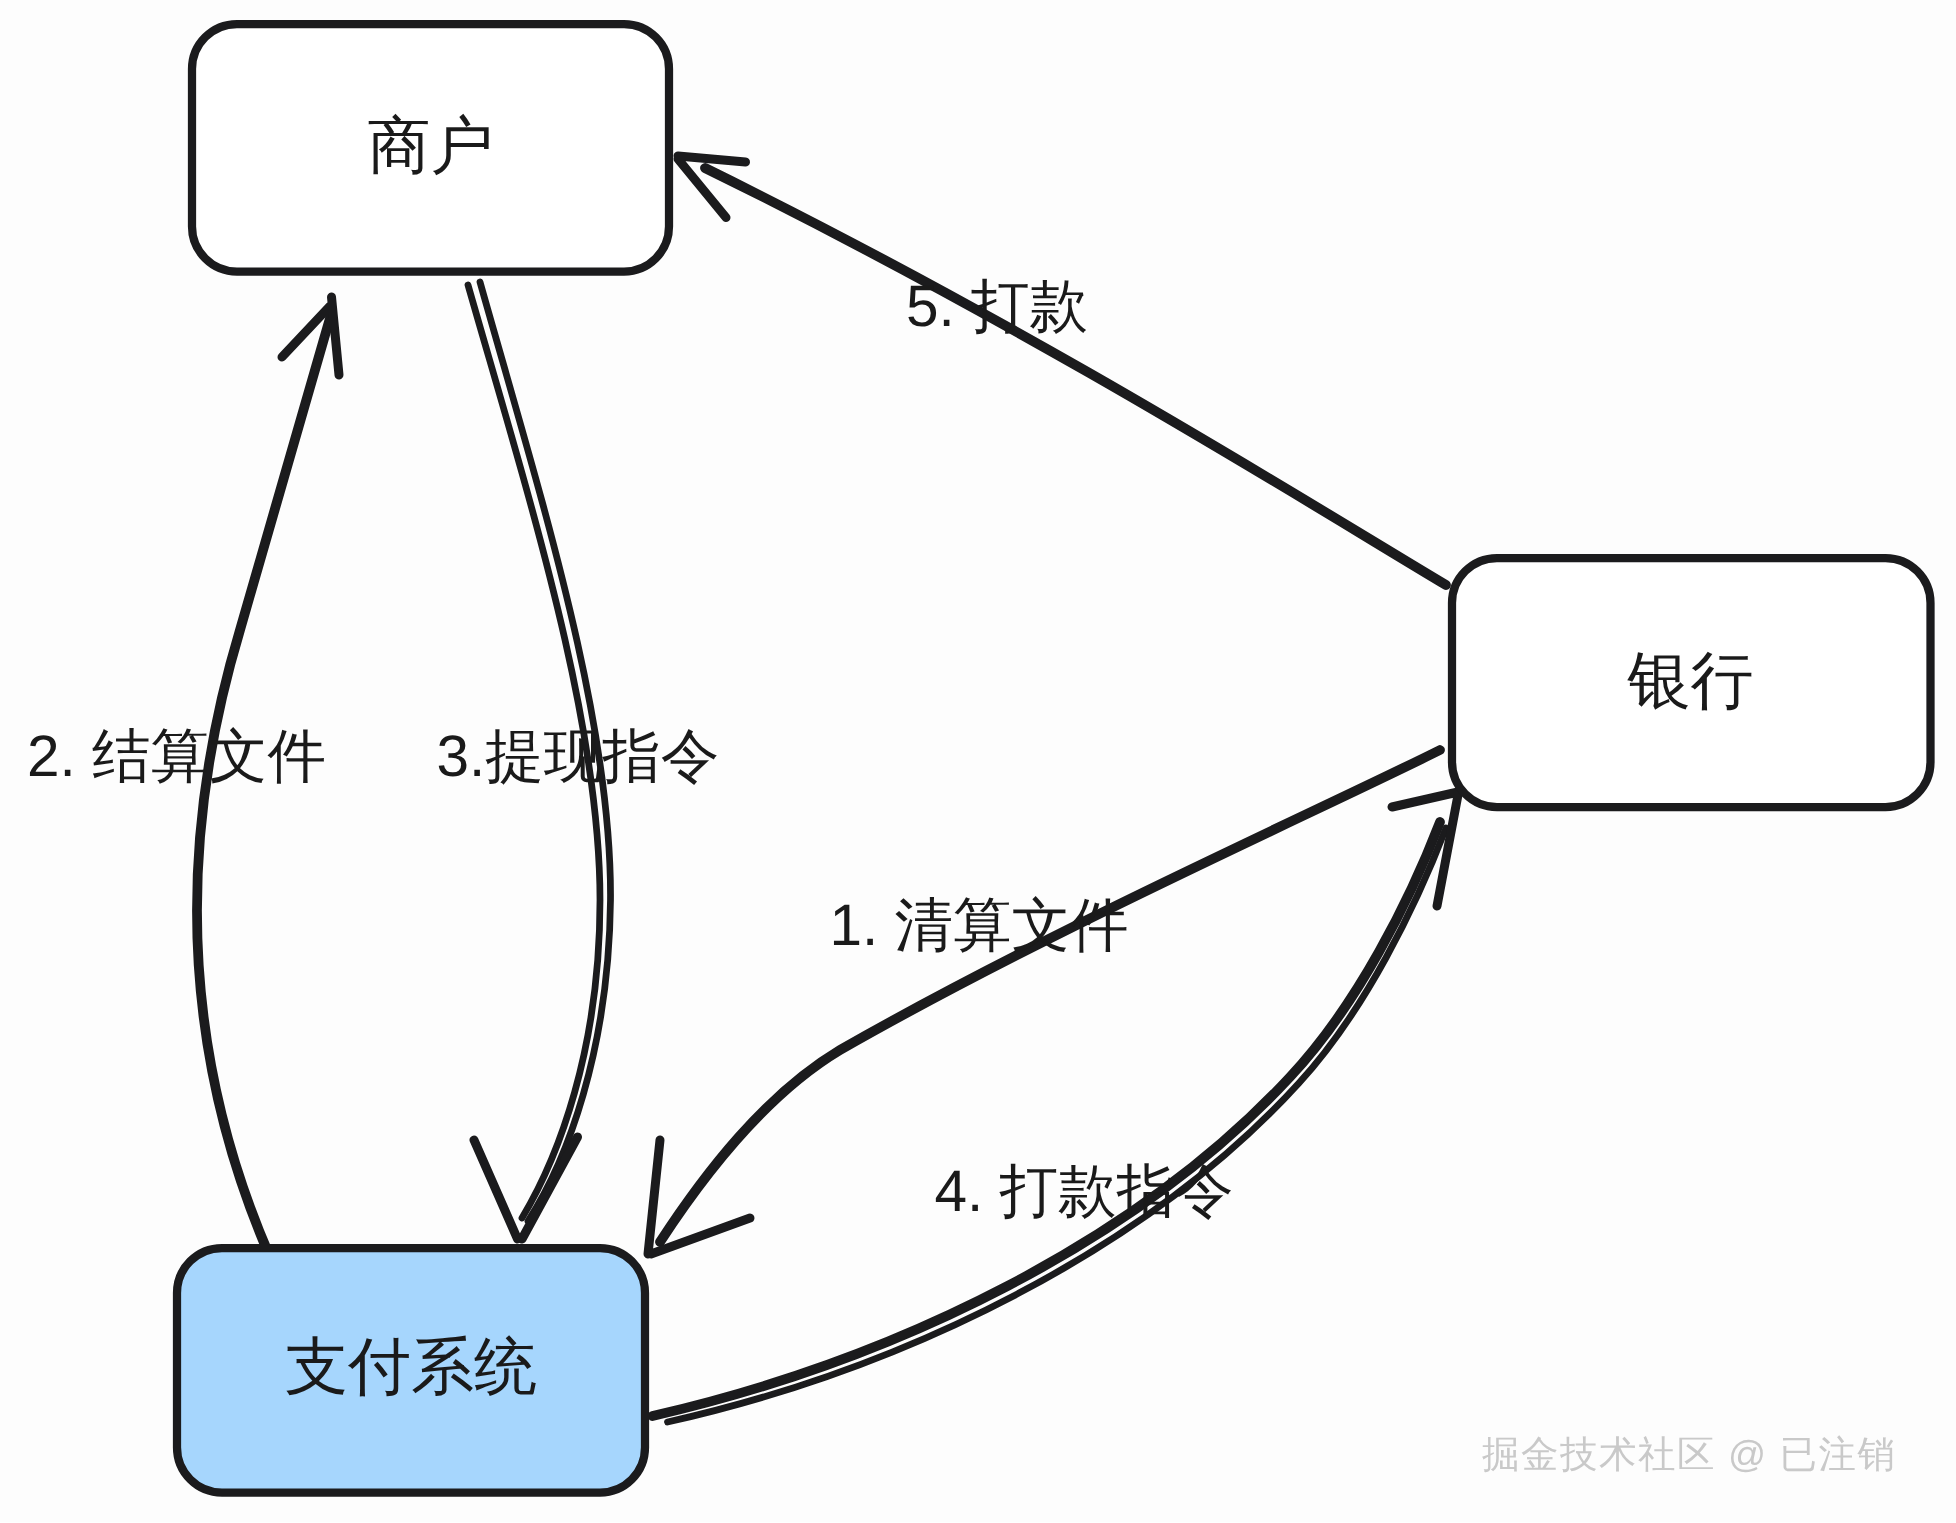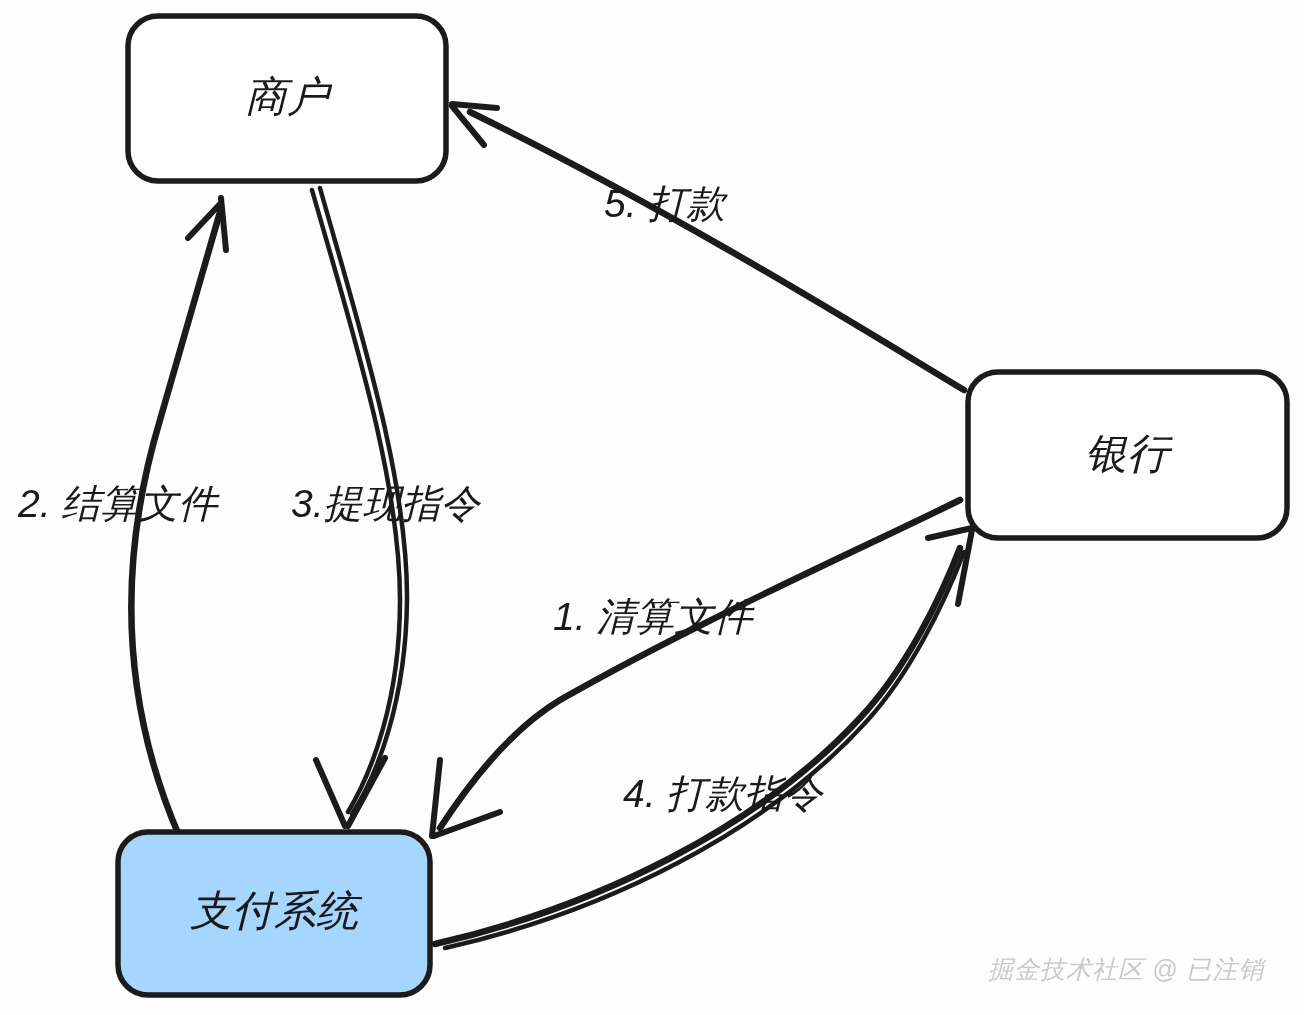--- a/index.html
+++ b/index.html
@@ -9,21 +9,20 @@
   }
   body {
     font-family: "Liberation Sans", "DejaVu Sans", sans-serif;
   }
   #canvas {
     position: relative;
     width: 1304px;
     height: 1015px;
     background: #fdfdfd;
     overflow: hidden;
-    font-style: italic;
   }
   svg#diagram {
     position: absolute;
     left: 0;
     top: 0;
     width: 1304px;
     height: 1015px;
   }
   .node-box {
     fill: #ffffff;

